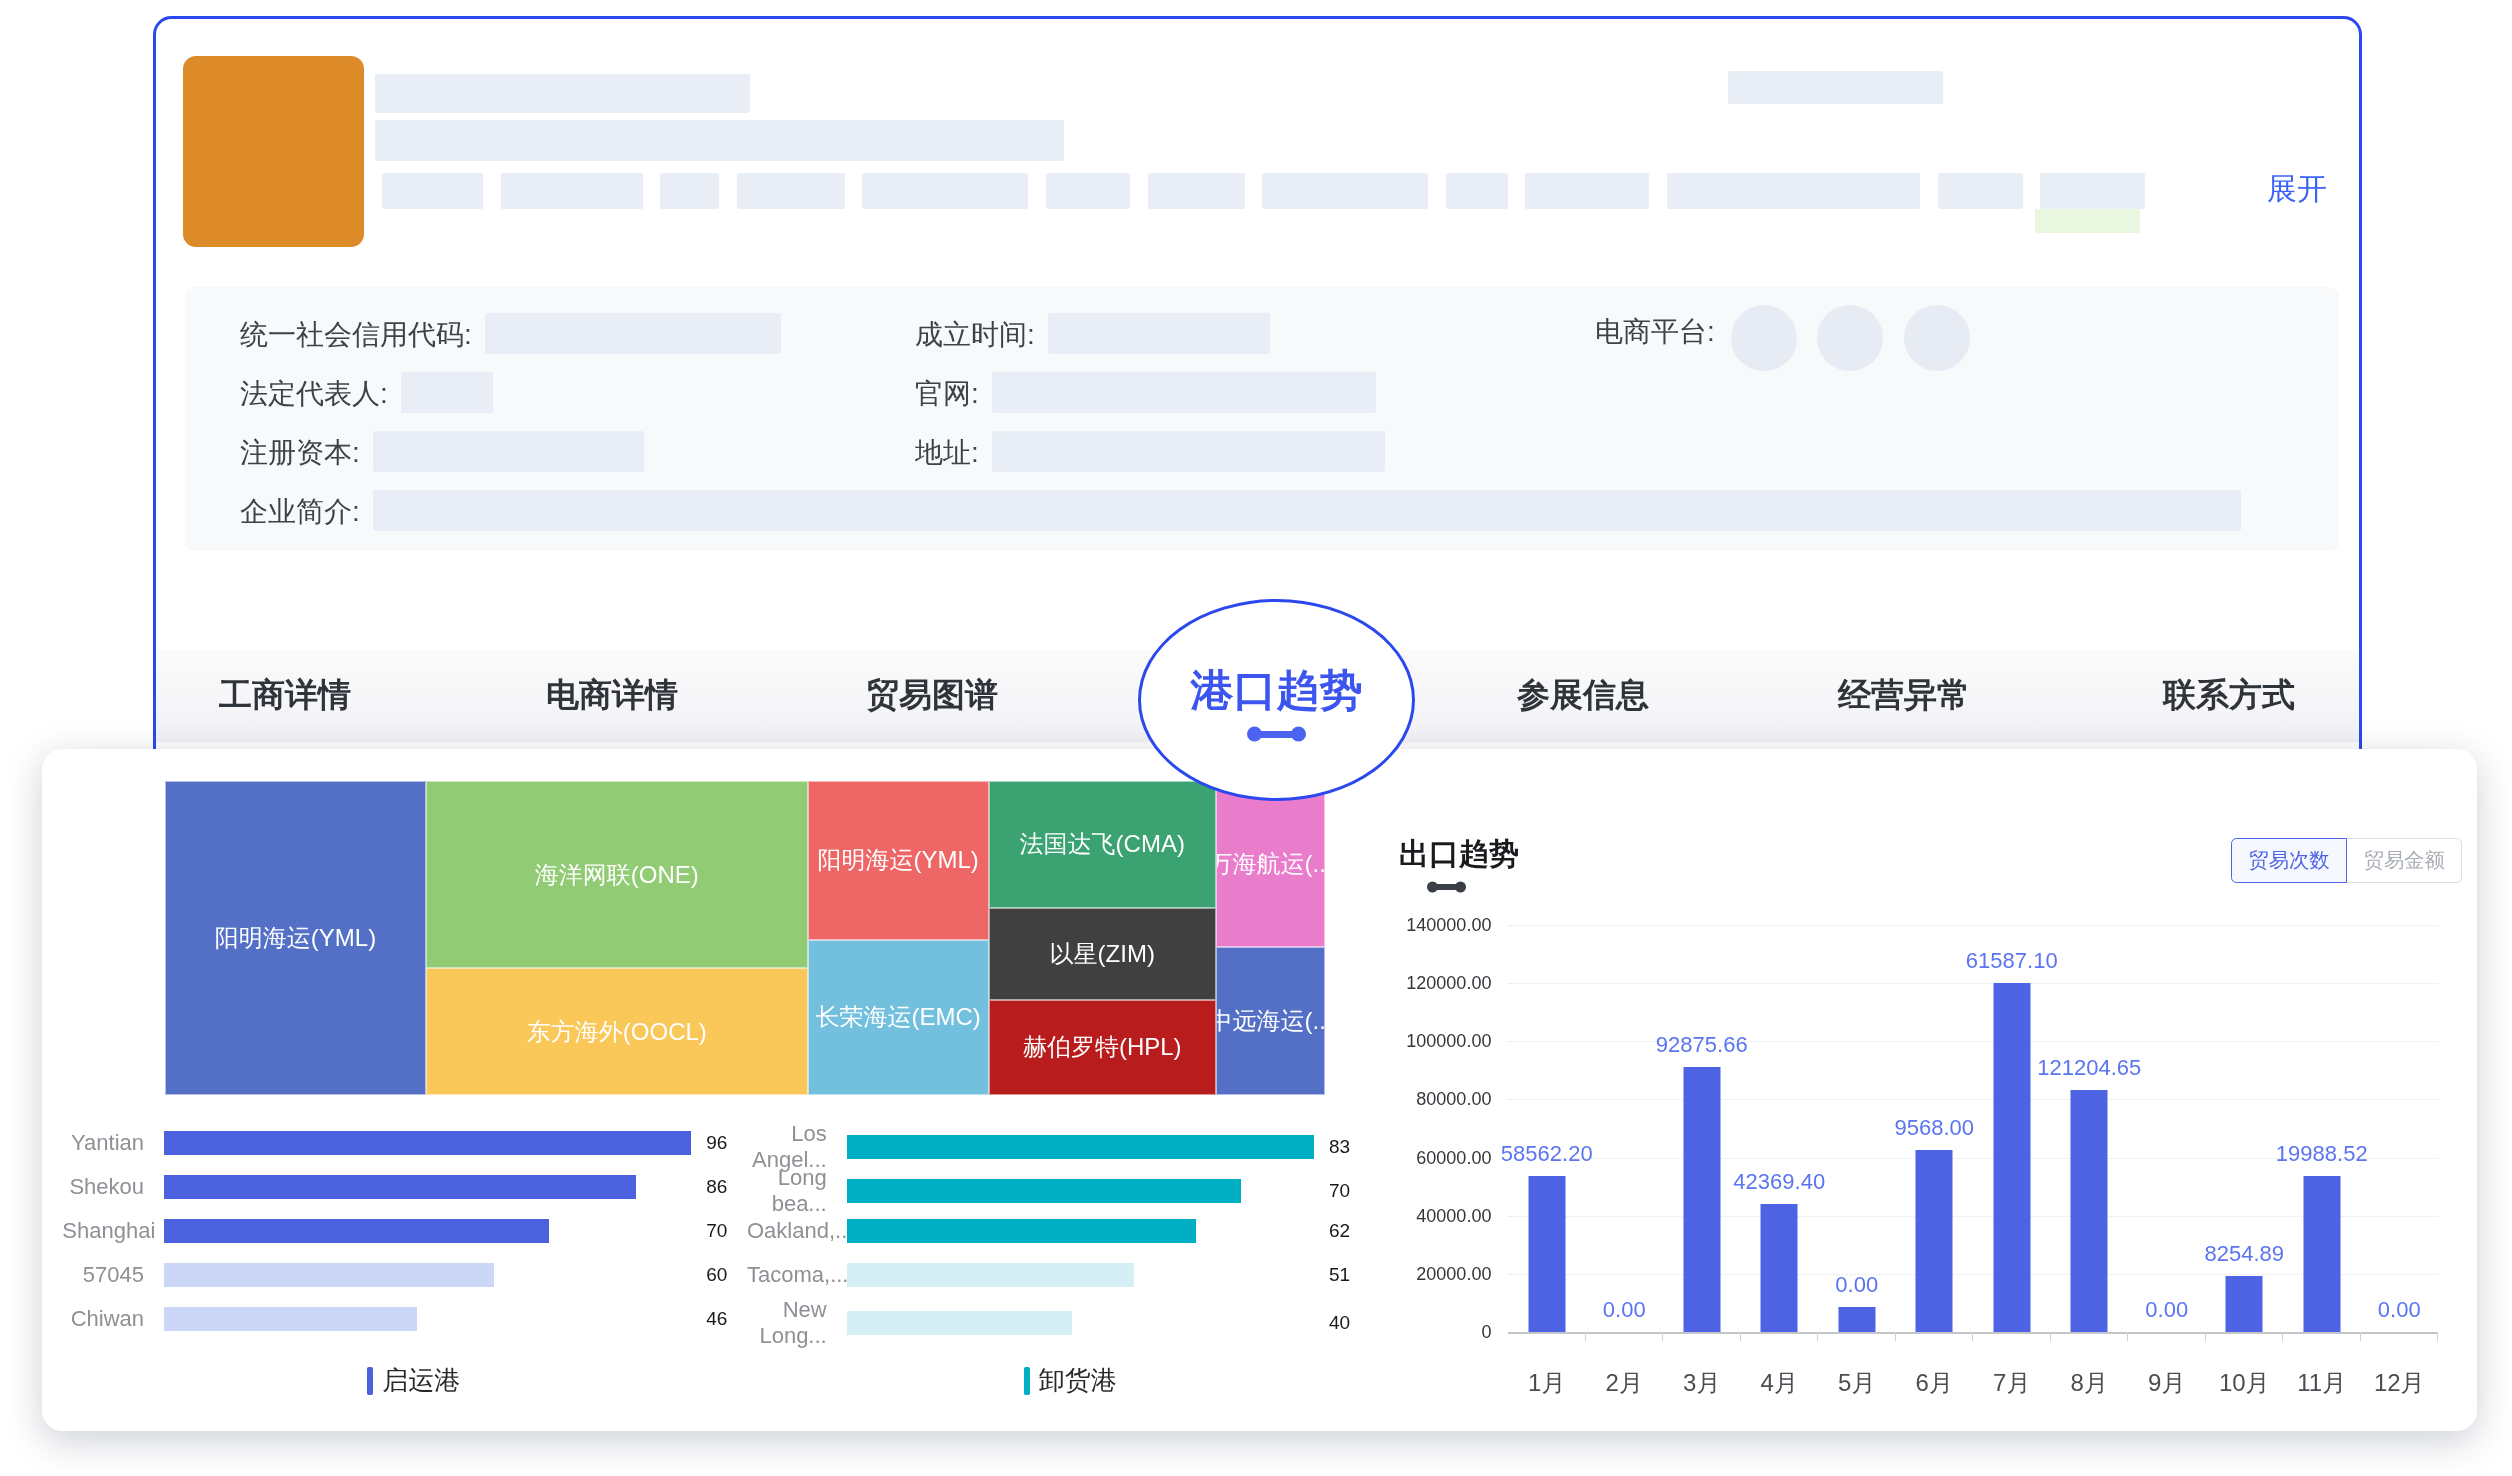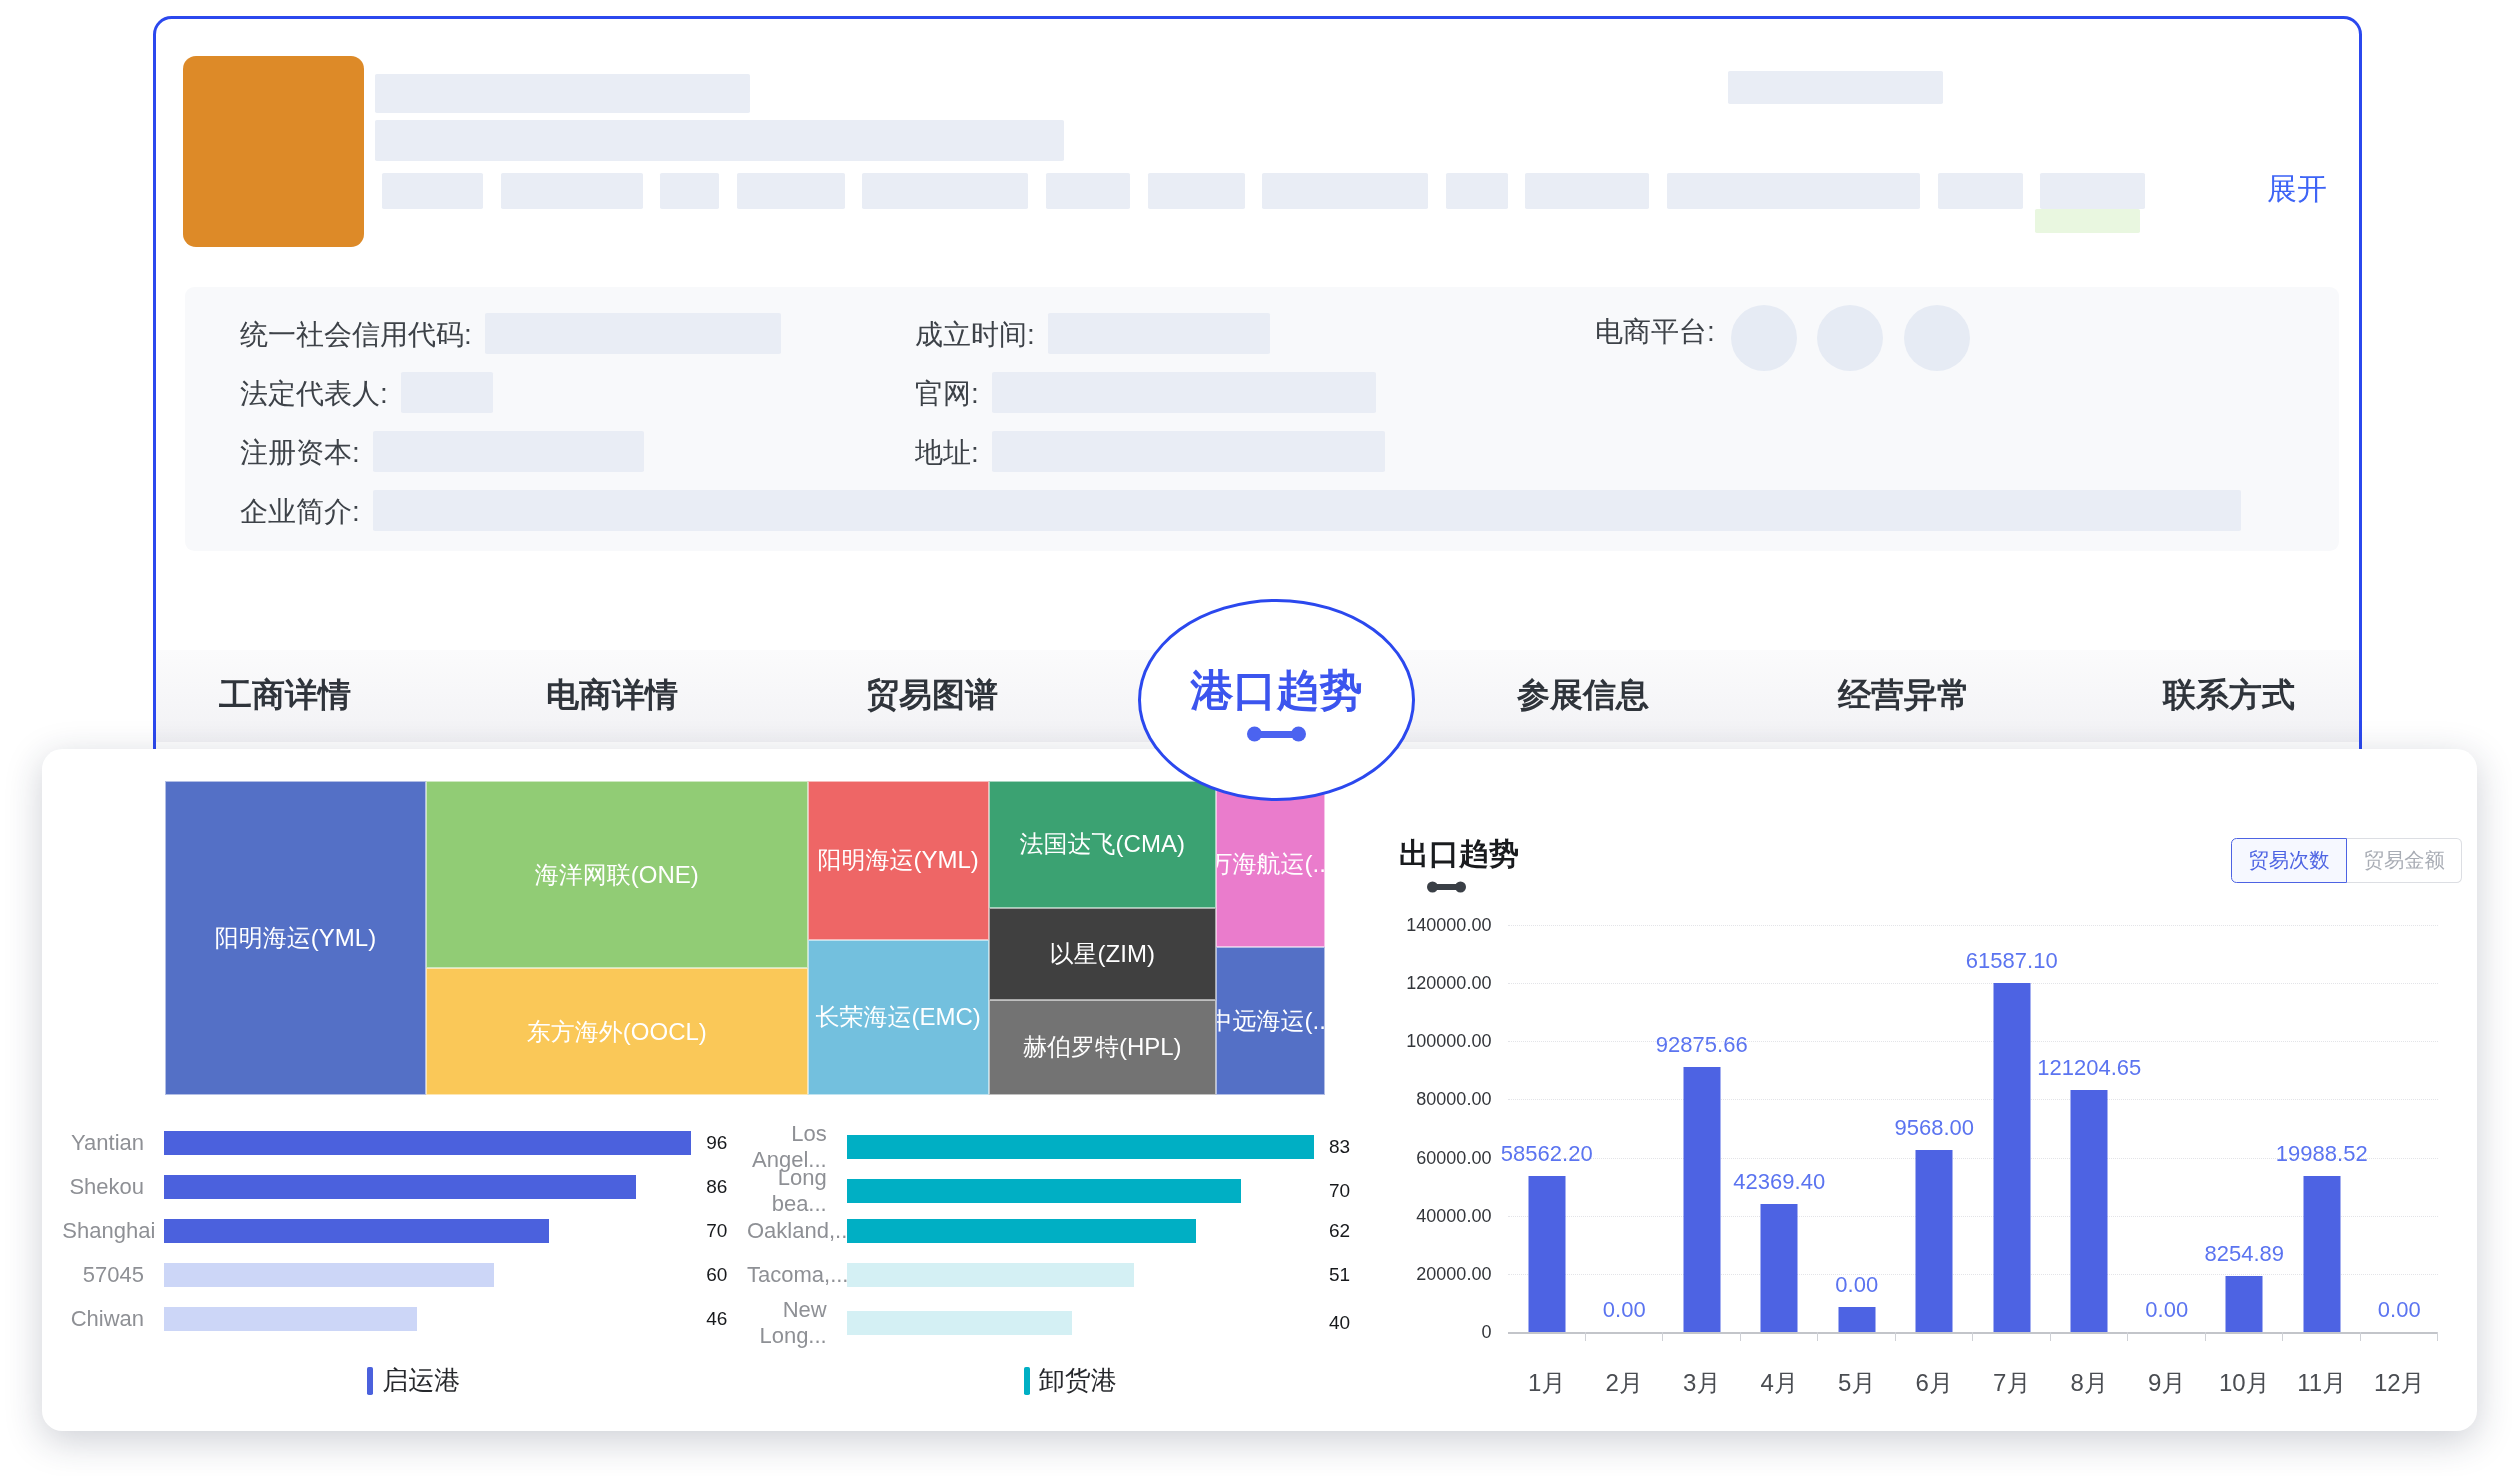--- a/index.html
+++ b/index.html
@@ -186,21 +186,21 @@
       </div>
     <div class="cell" style="left: 55.4%; top: 50.5%; width: 15.6%; height: 49.5%; background: rgb(115, 192, 222);">
         <span>长荣海运(EMC)</span>
       </div>
     <div class="cell" style="left: 71%; top: 0%; width: 19.6%; height: 40.4%; background: rgb(59, 162, 114);">
         <span>法国达飞(CMA)</span>
       </div>
     <div class="cell" style="left: 71%; top: 40.4%; width: 19.6%; height: 29.3%; background: #404040;">
         <span>以星(ZIM)</span>
       </div>
-    <div class="cell" style="left: 71%; top: 69.7%; width: 19.6%; height: 30.3%; background: #737373;">
+    <div class="cell" style="left: 71%; top: 69.7%; width: 19.6%; height: 30.3%; background: #b91c1c;">
         <span>赫伯罗特(HPL)</span>
       </div>
     <div class="cell" style="left: 90.6%; top: 0%; width: 9.4%; height: 52.9%; background: rgb(234, 124, 204);">
         <span>万海航运(...</span>
       </div>
     <div class="cell" style="left: 90.6%; top: 52.9%; width: 9.4%; height: 47.1%; background: rgb(84, 112, 198);">
         <span>中远海运(...</span>
       </div>
   </div>
 

